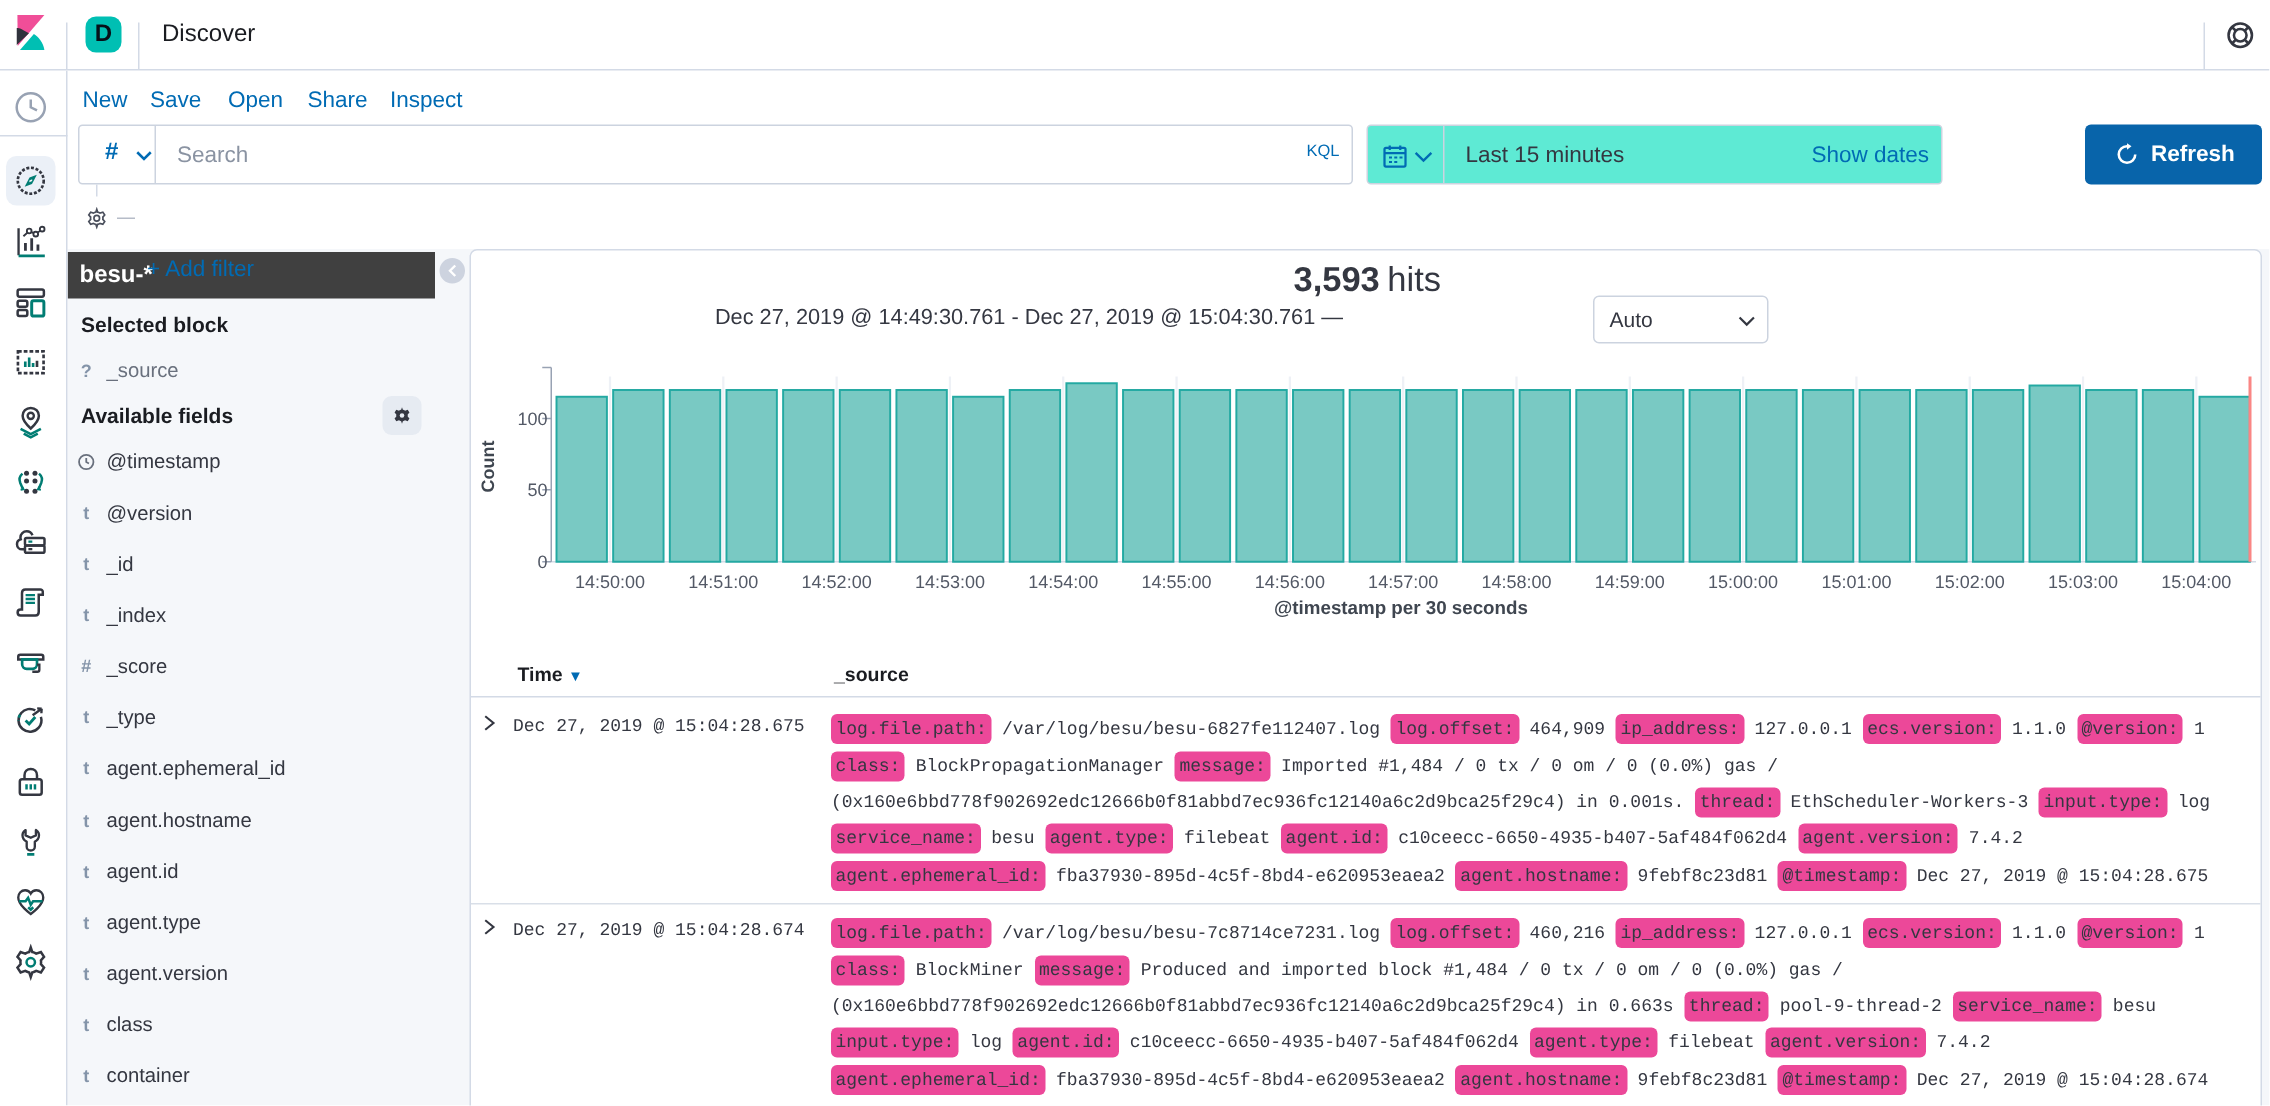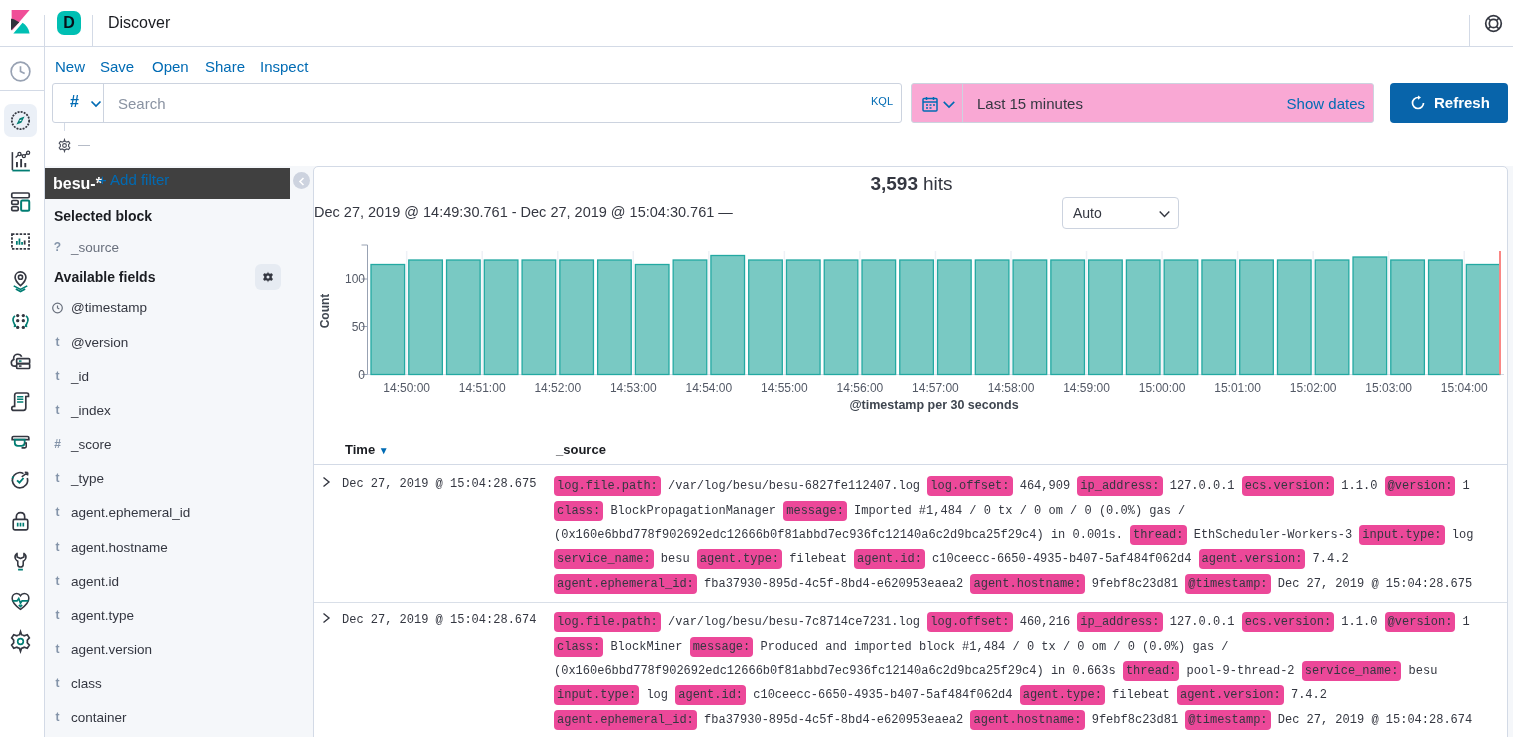--- a/index.html
+++ b/index.html
@@ -16,41 +16,41 @@
 #rail .icon { position:absolute; left:8px; width:25px; height:25px; }
 #raildiv { position:absolute; left:0; top:43px; width:45px; height:1px; background:#d3dae6; }
 #activebox { position:absolute; left:4px; top:57px; width:33px; height:33px; background:#ebf0f7; border-radius:7px; }
 
 #navlinks { position:absolute; left:45px; top:47px; width:1468px; height:36px; background:#fff; }
 #navlinks a { position:absolute; top:11px; font-size:15px; color:#006bb4; text-decoration:none; }
 #qbar { position:absolute; left:52px; top:83px; width:850px; height:40px; background:#fff; border:1px solid #ccd3df; border-radius:3px; }
 #typeseg { position:absolute; left:0; top:0; width:51px; height:38px; border-right:1px solid #ccd3df; }
 #qplaceholder { position:absolute; left:65px; top:11px; font-size:15px; color:#8a93a2; }
 #kql { position:absolute; right:8px; top:11px; font-size:11px; color:#006bb4; }
-#datepick { position:absolute; left:911px; top:83px; width:463px; height:40px; background:#f9a8d4; border:1px solid #ccd3df; border-radius:3px; }
+#datepick { position:absolute; left:911px; top:83px; width:384px; height:40px; background:#5eead4; border:1px solid #ccd3df; border-radius:3px; }
 #dateseg { position:absolute; left:0; top:0; width:51px; height:38px; border-right:1px solid #ccd3df; }
 #datetext { position:absolute; left:65px; top:11px; font-size:15px; color:#343741; }
 #showdates { position:absolute; right:8px; top:11px; font-size:15px; color:#006bb4; }
 #refreshbtn { position:absolute; left:1390px; top:83px; width:118px; height:40px; background:#0864aa; border-radius:4px; color:#fff; font-size:15px; font-weight:bold; text-align:center; line-height:40px; }
 
 #filterrow { position:absolute; left:45px; top:131px; width:1468px; height:35px; background:#fff; }
 #addfilter { position:absolute; left:53px; top:5px; font-size:15px; color:#006bb4;margin-top:35px; }
 
 #content { position:absolute; left:45px; top:166px; width:1468px; height:571px; background:#f5f7fa; }
 #besu { position:absolute; left:0; top:2px; width:245px; height:31px; background:#404040; color:#fff; font-weight:bold; font-size:16px; line-height:31px; padding-left:8px; }
 #collapse { position:absolute; left:248px; top:6px; width:17px; height:17px; background:#cdd3df; border-radius:50%; text-align:center; }
 .sidehead { position:absolute; left:9px; font-size:14px; font-weight:bold; color:#1a1c21; }
 #gearbtn { position:absolute; left:210px; top:98px; width:26px; height:26px; background:#e6ebf2; border-radius:6px; }
 .frow { position:absolute; left:6px; width:250px; height:20px; font-size:13.5px; color:#343741; line-height:20px; }
 .ficon { display:inline-block; width:13px; text-align:center; color:#8494a9; font-weight:bold; font-size:12px; margin-right:7px; vertical-align:0.5px; }
 .fname { font-size:13.5px; }
 
 #card { position:absolute; left:313px; top:166px; width:1195px; height:575px; background:#fff; border:1px solid #d3dae6; border-radius:5px 5px 0 0; }
-#hits { position:absolute; left:0; top:6px; width:1195px; text-align:center; font-size:19px; color:#343741; }
-#subtitle { position:absolute; left:0; top:37px; width:744px; text-align:left; font-size:14.5px; color:#343741; }
+#hits { position:absolute; left:0; top:6px; width:1195px; text-align:center; font-size:23px; color:#343741; }
+#subtitle { position:absolute; left:0; top:37px; width:744px; text-align:center; font-size:14.5px; color:#343741; }
 #autobox { position:absolute; left:748px; top:30px; width:117px; height:32px; border:1px solid #ccd3df; border-radius:4px; background:#fff; font-size:14px; line-height:30px; padding-left:10px; text-align:left; }
 
 #thead { position:absolute; left:0; top:267px; width:1193px; height:30px; }
 #thead .h { position:absolute; top:8px; font-size:13px; font-weight:bold; color:#1a1c21; }
 #theadline { position:absolute; left:0; top:297px; width:1193px; height:1px; background:#d3dae6; }
 .trow { position:absolute; left:0; width:1193px; font-family:"Liberation Mono", monospace; font-size:12px; color:#343741; }
 .chev { position:absolute; left:7px; }
 .ttime { position:absolute; left:28px; font-size:12px; }
 .srcline { position:absolute; left:240px; white-space:nowrap; line-height:24px; }
 .pill { background:#ec4899; border-radius:4px; padding:3px 3px; }

